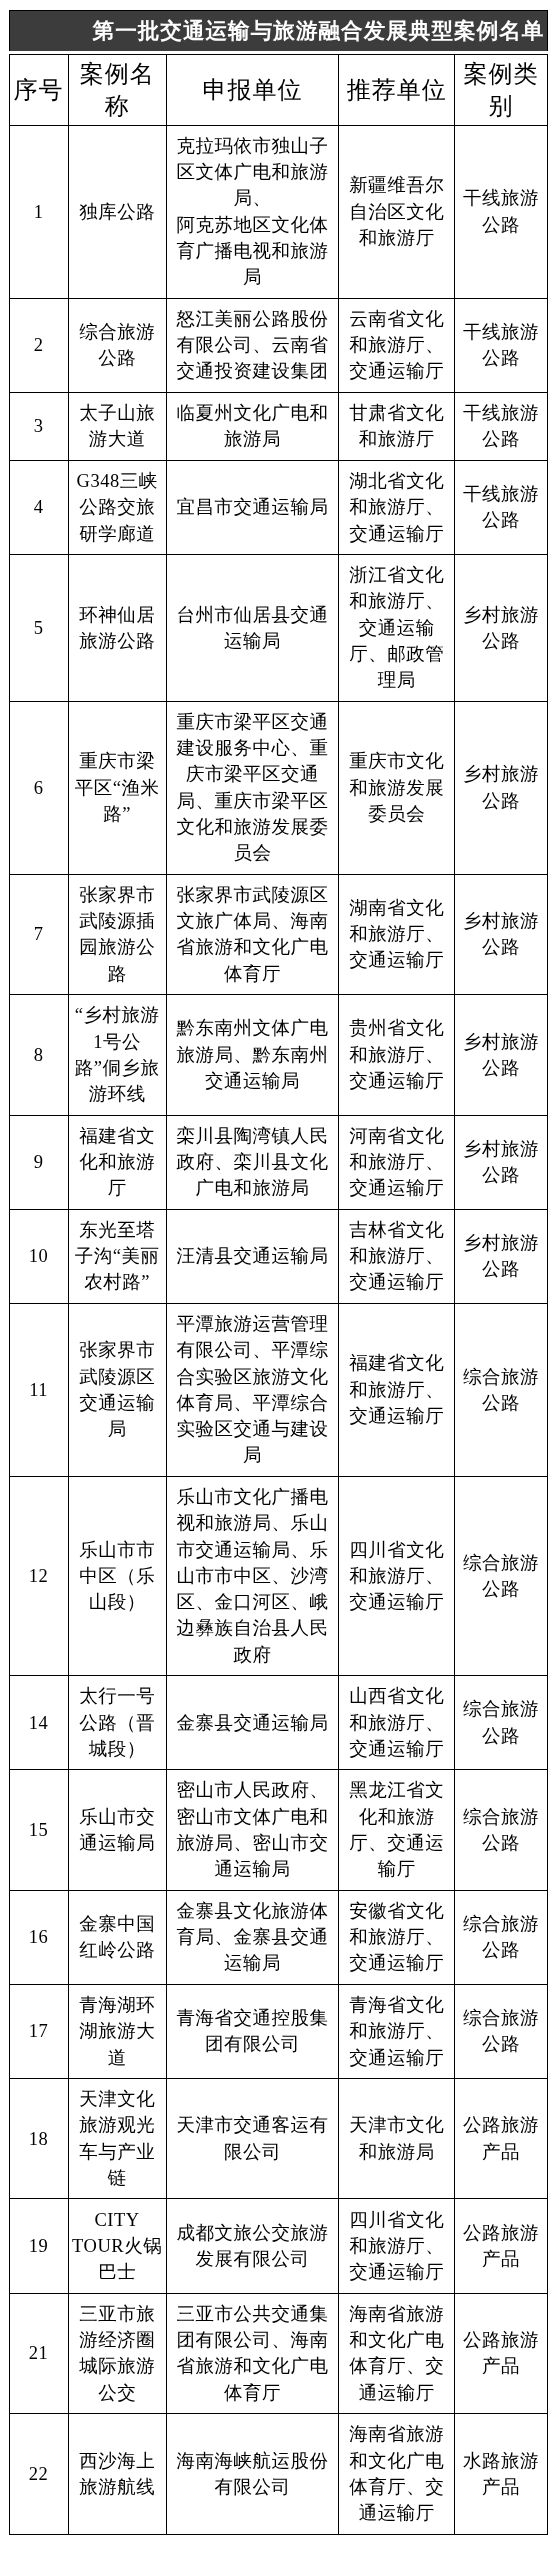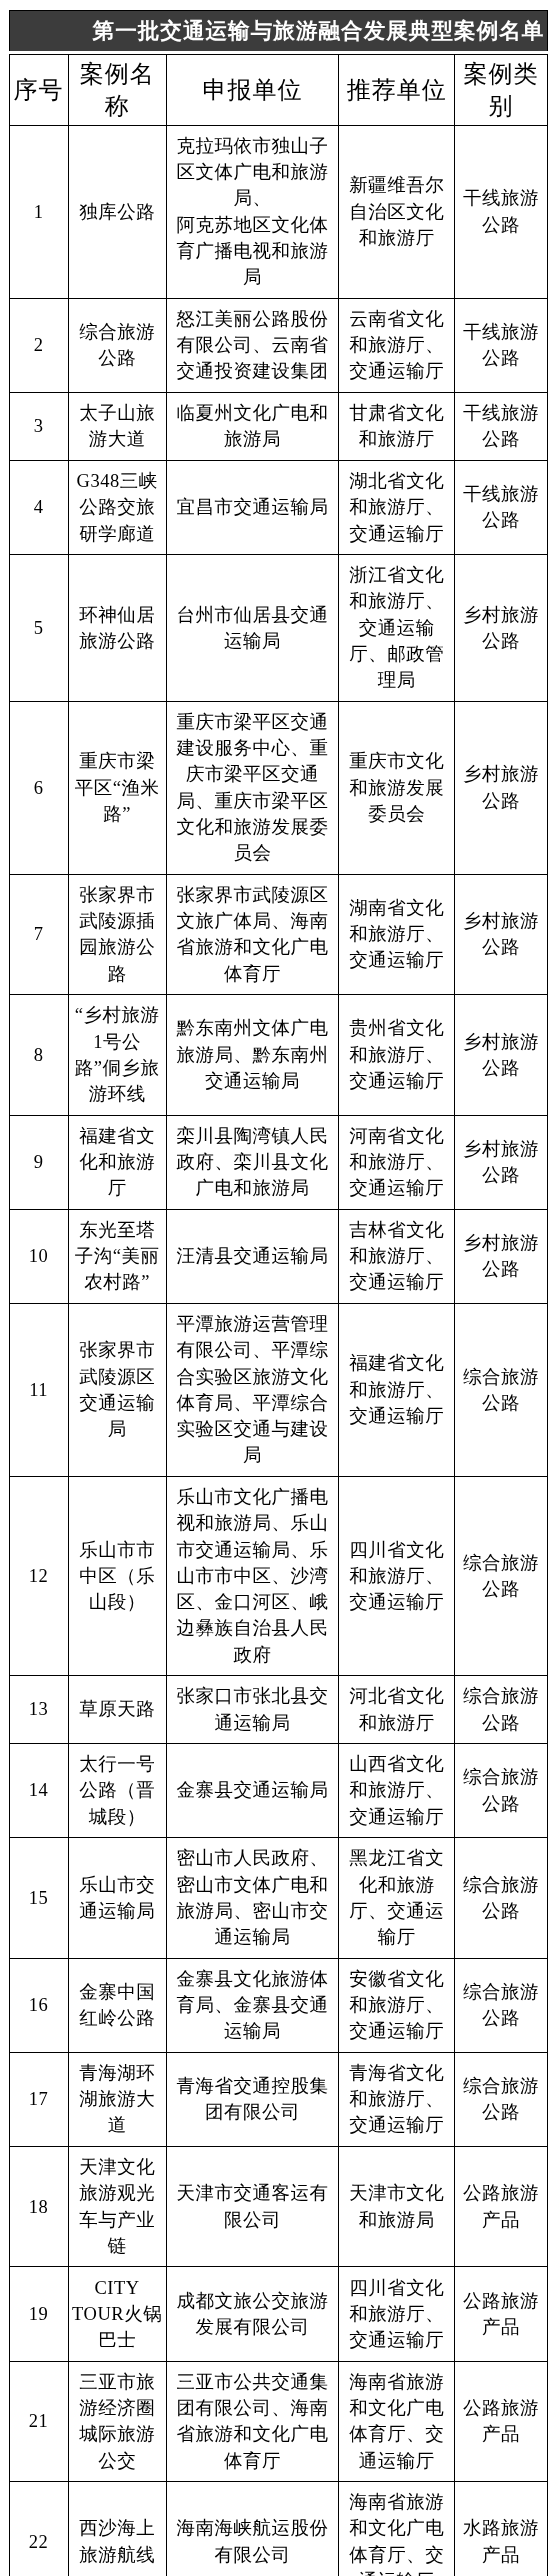--- a/index.html
+++ b/index.html
@@ -164,27 +164,20 @@
           <td class="col-category">综合旅游公路</td>
         </tr>
         <tr>
           <td class="col-no">12</td>
           <td class="col-name">乐山市市中区（乐山段）</td>
           <td class="col-applicant">乐山市文化广播电视和旅游局、乐山市交通运输局、乐山市市中区、沙湾区、金口河区、峨边彝族自治县人民政府</td>
           <td class="col-recommender">四川省文化和旅游厅、交通运输厅</td>
           <td class="col-category">综合旅游公路</td>
         </tr>
         <tr>
-          <td class="col-no">13</td>
-          <td class="col-name">草原天路</td>
-          <td class="col-applicant">张家口市张北县交通运输局</td>
-          <td class="col-recommender">河北省文化和旅游厅</td>
-          <td class="col-category">综合旅游公路</td>
-        </tr>
-        <tr>
           <td class="col-no">14</td>
           <td class="col-name">太行一号公路（晋城段）</td>
           <td class="col-applicant">金寨县交通运输局</td>
           <td class="col-recommender">山西省文化和旅游厅、交通运输厅</td>
           <td class="col-category">综合旅游公路</td>
         </tr>
         <tr>
           <td class="col-no">15</td>
           <td class="col-name">乐山市交通运输局</td>
           <td class="col-applicant">密山市人民政府、密山市文体广电和旅游局、密山市交通运输局</td>

